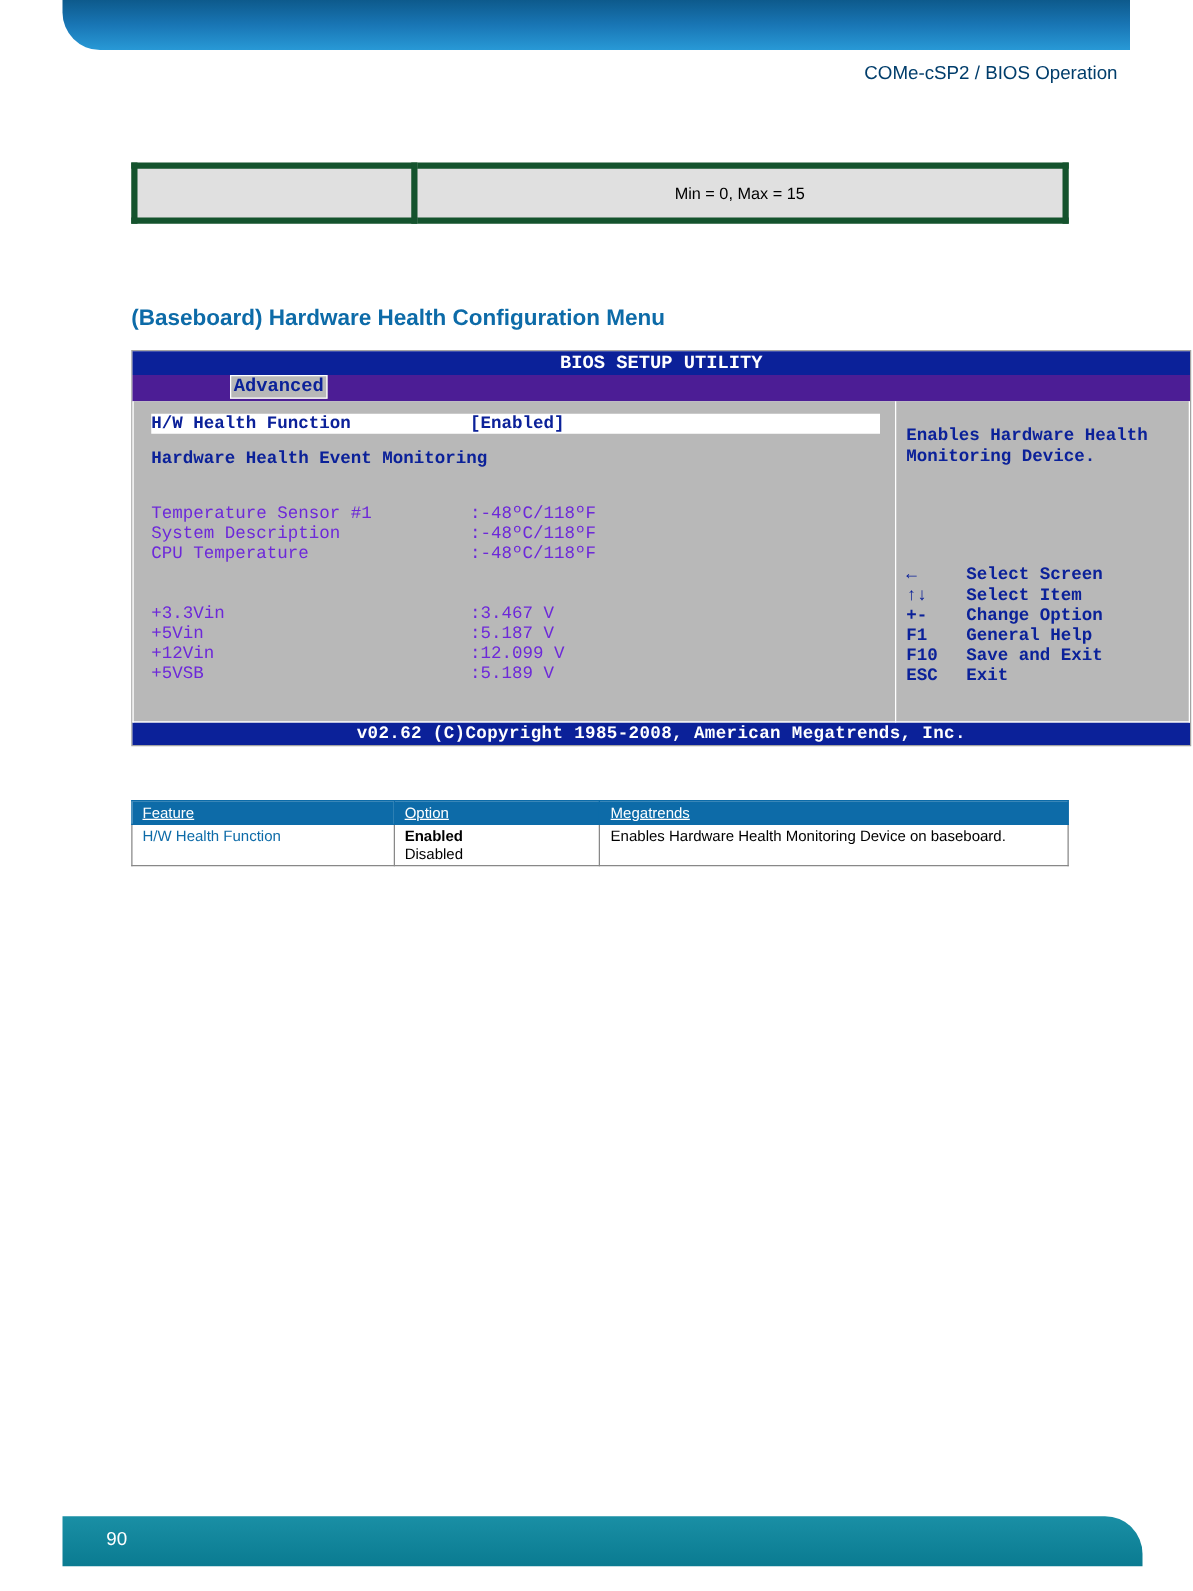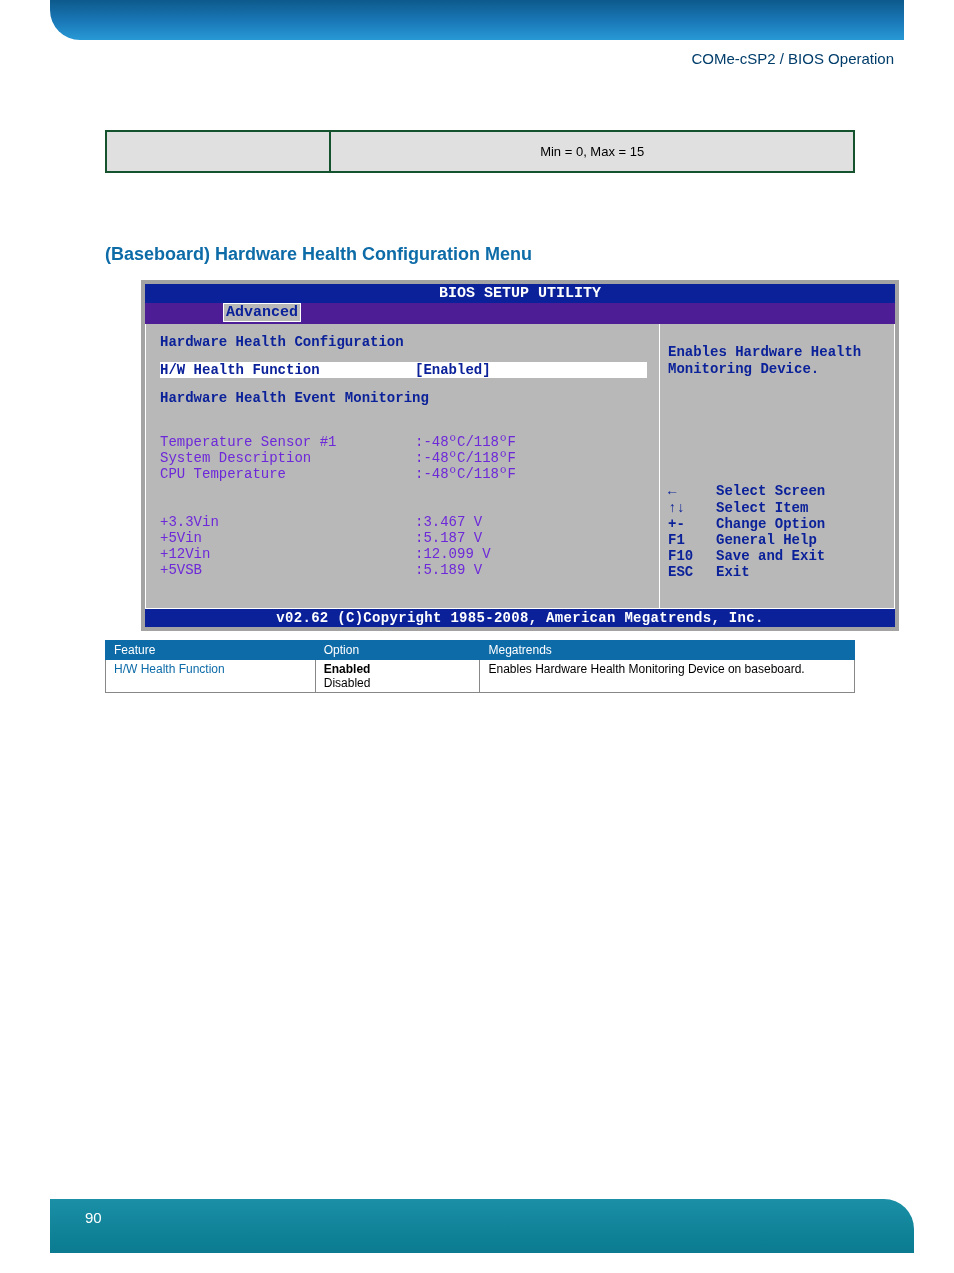--- a/index.html
+++ b/index.html
@@ -28,44 +28,43 @@
       font-family: 'Trebuchet MS', sans-serif;
     }
     .top-table {
       position: absolute;
       top: 130px;
       left: 105px;
       width: 750px;
       border-collapse: collapse;
     }
     .top-table td {
-      border: 2px solid #14532d;
+      border: 5px solid #14532d;
       background: #e0e0e0;
       font-size: 13px;
       padding: 12px 6px;
       height: 16px;
     }
     .top-table .col1 { width: 30%; }
     .top-table .col2 { width: 70%; text-align: center; }
     .section-title {
       position: absolute;
       top: 244px;
       left: 105px;
       font-size: 18px;
       font-weight: bold;
       color: #0d6ba8;
       font-family: 'Trebuchet MS', sans-serif;
     }
     .bios-window {
       position: absolute;
       top: 280px;
       left: 105px;
-      width: 758px;
-      border: 4px solid #a3a3a3;
-      margin-left: 36px;
+      width: 848px;
+      border: 1px solid #a3a3a3;
     }
     .bios-titlebar {
       background: #0b2199;
       color: #fff;
       text-align: center;
       font-family: 'Courier New', monospace;
       font-weight: bold;
       font-size: 15px;
       padding: 1px 0;
     }
@@ -161,40 +160,41 @@
       font-size: 12px;
     }
     .feature-table th {
       background: #0d6ba8;
       color: #fff;
       text-align: left;
       padding: 2px 8px;
       font-weight: normal;
       border: 1px solid #0d6ba8;
       font-family: 'Trebuchet MS', sans-serif;
+      text-decoration: underline;
     }
     .feature-table td {
       border: 1px solid #888;
       padding: 2px 8px;
       vertical-align: top;
       font-family: 'Trebuchet MS', sans-serif;
     }
     .feature-table .feat-name {
       color: #0d6ba8;
       width: 28%;
     }
     .feature-table .col-opt { width: 22%; }
     .feature-table .col-desc { width: 50%; }
     .feature-table .opt-row { display: block; }
     .page-footer {
       position: absolute;
       bottom: 20px;
       left: 50px;
       right: 40px;
-      height: 54px;
+      height: 40px;
       background: linear-gradient(180deg, #1a8fa5 0%, #0a7b91 100%);
       border-top-right-radius: 30px;
     }
     .page-number {
       position: absolute;
       left: 35px;
       top: 10px;
       color: #fff;
       font-size: 15px;
       font-family: 'Trebuchet MS', sans-serif;
@@ -218,21 +218,20 @@
 
 <div class="section-title">(Baseboard) Hardware Health Configuration Menu</div>
 
 <div class="bios-window">
   <div class="bios-titlebar">BIOS SETUP UTILITY</div>
   <div class="bios-tabs">
     <span class="bios-tab">Advanced</span>
   </div>
   <div class="bios-body">
     <div class="bios-left">
-      <div class="bios-heading">Hardware Health Configuration</div>
       <div class="bios-selected">
         <span class="label">H/W Health Function</span>
         <span>[Enabled]</span>
       </div>
       <div class="bios-subheading">Hardware Health Event Monitoring</div>
       <div class="block"></div>
       <div class="bios-row">
         <span class="label">Temperature Sensor #1</span>
         <span>:-48ºC/118ºF</span>
       </div>

